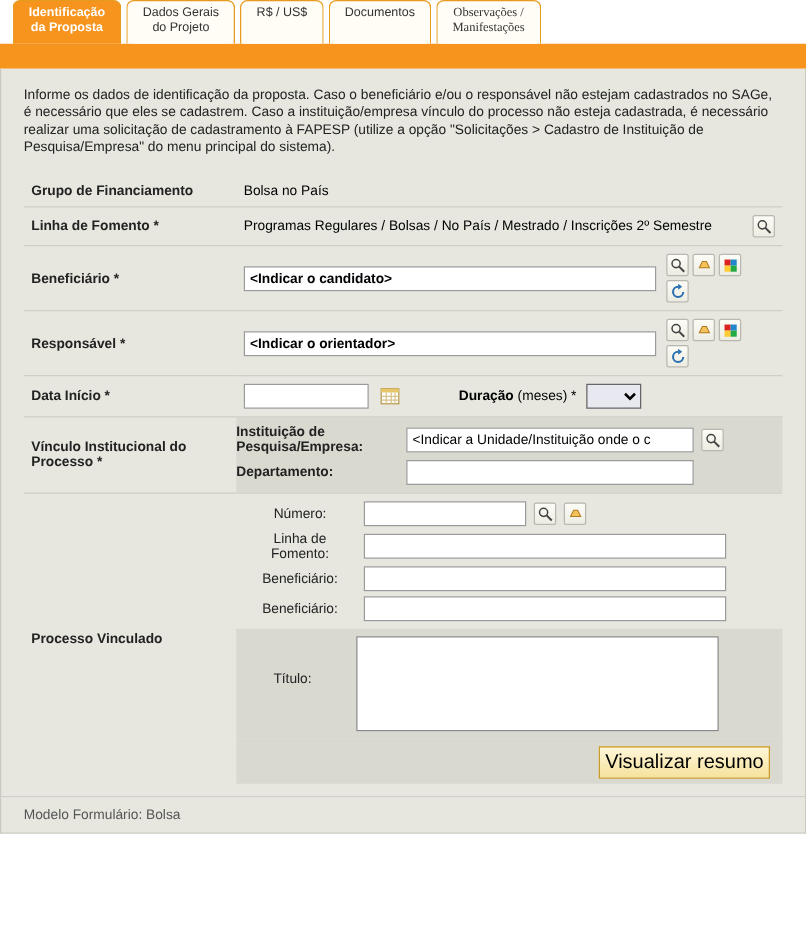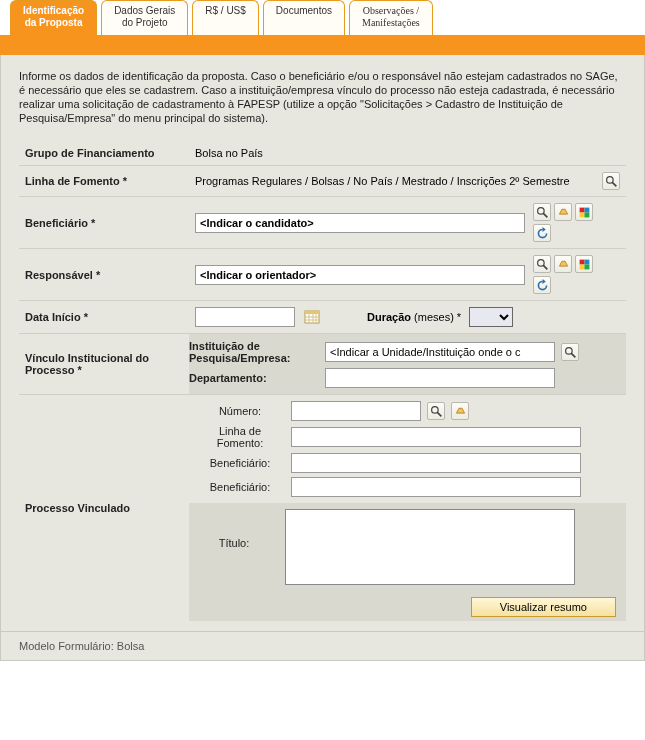--- a/index.html
+++ b/index.html
@@ -23,21 +23,21 @@
   input.txt.bold { font-weight: bold; }
   select.sel { border: 1px solid #666; background: #e8e8f0; height: 20px; }
   textarea.txa { border: 1px solid #888; background: #fff; width: 290px; height: 76px; resize: none; }
   .iconcol { display: flex; flex-direction: column; gap: 3px; align-items: flex-start; }
   .iconrow { display: flex; gap: 3px; }
   .icon { width: 18px; height: 18px; border: 1px solid #b8b8b0; background: linear-gradient(#fdfdf7,#ecece2); display: inline-flex; align-items: center; justify-content: center; cursor: pointer; border-radius: 2px; }
   .icon svg { width: 13px; height: 13px; }
   .calicon { width: 18px; height: 18px; display: inline-flex; align-items: center; justify-content: center; cursor: pointer; }
   .vinc { background: #d9d9d0; padding: 4px 0; }
   .vincend { display: flex; justify-content: flex-end; padding: 6px 10px 4px 0; background: #d9d9d0; }
-  button.resume { background: linear-gradient(#fff6d8,#f5e29e); border: 1px solid #c99a2e; padding: 3px 28px; cursor: pointer; font-size: 11px; }
+  button.resume { background: linear-gradient(#fff6d8,#f5e29e); border: 1px solid #c99a2e; padding: 3px 4px; cursor: pointer; font-size: 16px; }
   .footer { background: #e7e7e0; color: #555; padding: 8px 18px; border-left: 1px solid #c9c9c2; border-right: 1px solid #c9c9c2; border-bottom: 1px solid #c9c9c2; }
   .flex { display: flex; align-items: center; gap: 8px; }
 </style>
 </head>
 <body>
 
 <div class="page">
   <div class="tabs">
     <div class="tab active" style="white-space:pre;">Identificação
 da Proposta</div>

